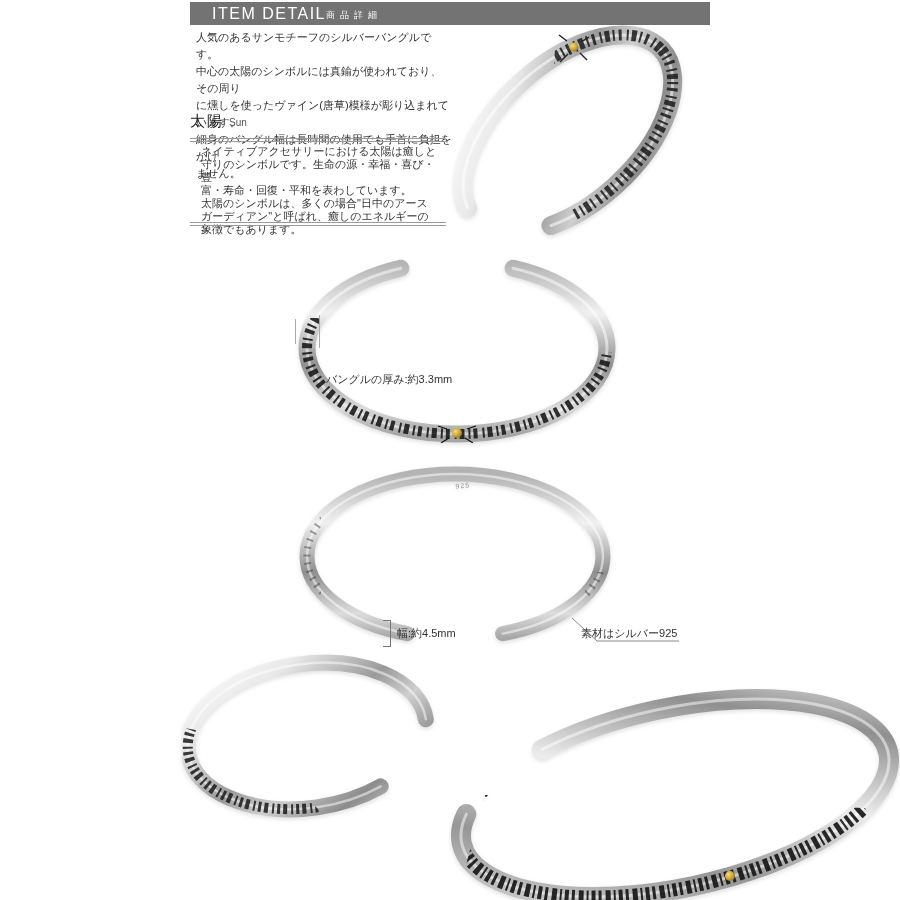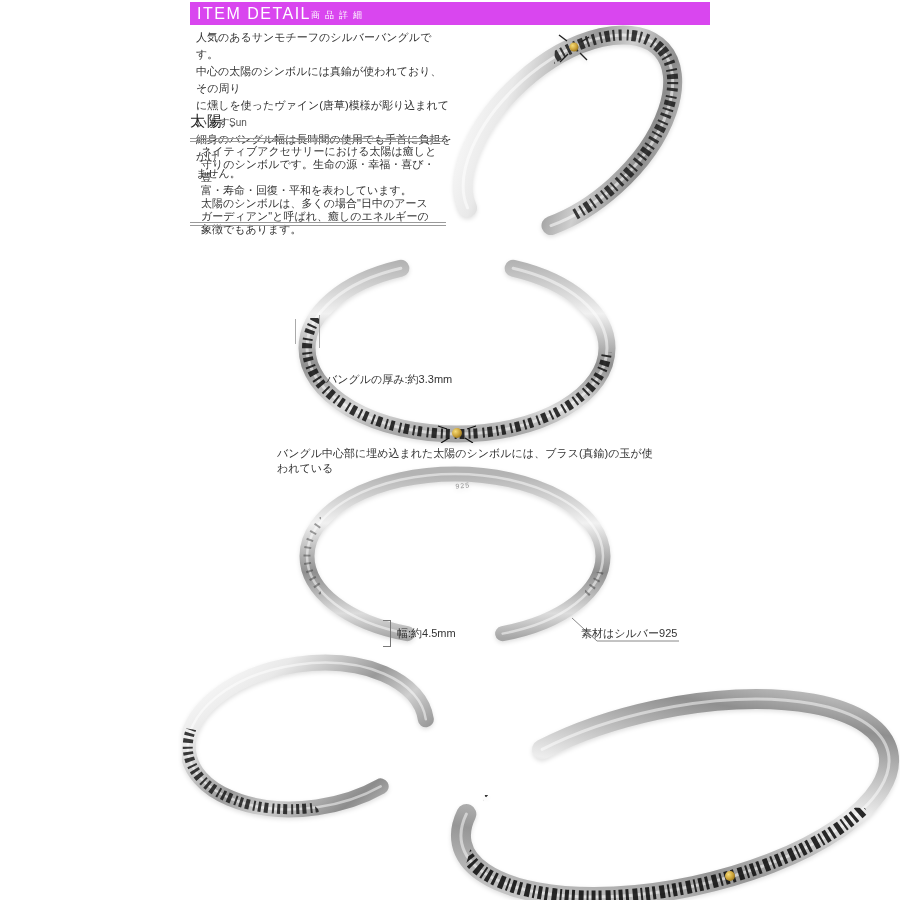--- a/index.html
+++ b/index.html
@@ -6,22 +6,22 @@
   html,body { background:#fff; }
   #page {
     position:relative; width:900px; height:900px; background:#ffffff;
     font-family:"Liberation Sans","DejaVu Sans",sans-serif; color:#333;
     overflow:hidden;
   }
   .abs { position:absolute; }
 
   
   .header-bar {
-    left:190px; top:2px; width:520px; height:23px; background:#d946ef;
-    display:flex; align-items:center; padding-left:7px;
+    left:190px; top:2px; width:520px; height:23px; background:#737373;
+    display:flex; align-items:center; padding-left:22px;
   }
   .header-title { color:#fff; font-size:16px; letter-spacing:1.5px; font-weight:400; }
   .header-sub   { color:#fff; font-size:9px; letter-spacing:5px; padding-top:3px; }
 
   
   .intro {
     left:196px; top:29px; width:256px;
     font-size:11px; line-height:17px; white-space:pre-line; color:#333;
   }
 
@@ -170,21 +170,20 @@
         <path d="M155 181 l-9 -3 M175 181 l9 -3 M157 190 l-8 5 M173 190 l8 5" stroke="#111" stroke-width="1.2" fill="none"></path>
         <circle cx="165" cy="185" r="5" fill="url(#brassG)"></circle>
       </g>
     </svg>
   </div>
 
   <div class="abs tick tick-1"></div>
   <div class="abs tick tick-2"></div>
   <div class="abs ann-label thickness-label">バングルの厚み:約3.3mm</div>
 
-  <div class="abs caption caption-brass">バングル中心部に埋め込まれた太陽のシンボルには、ブラス(真鍮)の玉が使われている</div>
 
   <div class="abs photo photo-back">
     <svg width="320" height="190" viewBox="0 0 320 190">
       <g>
         <ellipse cx="160" cy="94" rx="148" ry="82" fill="none" stroke="url(#metalC)" stroke-width="15" pathLength="100" stroke-dasharray="87 13" stroke-dashoffset="68.5" stroke-linecap="round"></ellipse>
         <ellipse cx="160" cy="94" rx="148" ry="82" fill="none" stroke="rgba(255,255,255,0.5)" stroke-width="2.5" pathLength="100" stroke-dasharray="87 13" stroke-dashoffset="68.5" stroke-linecap="round"></ellipse>
       </g>
       <g clip-path="url(#clipB3)" opacity="0.45">
         <ellipse cx="160" cy="94" rx="148" ry="82" fill="none" stroke="#333" stroke-width="7" stroke-dasharray="2 6"></ellipse>
       </g>

